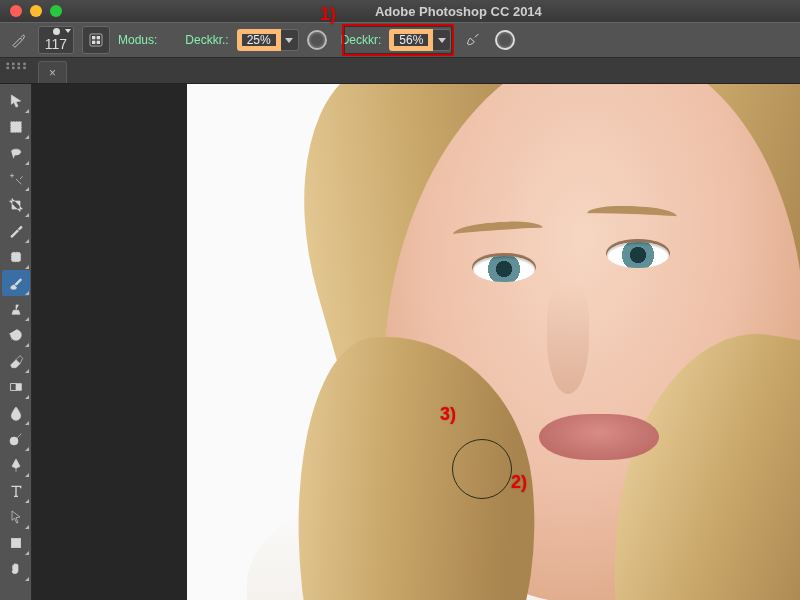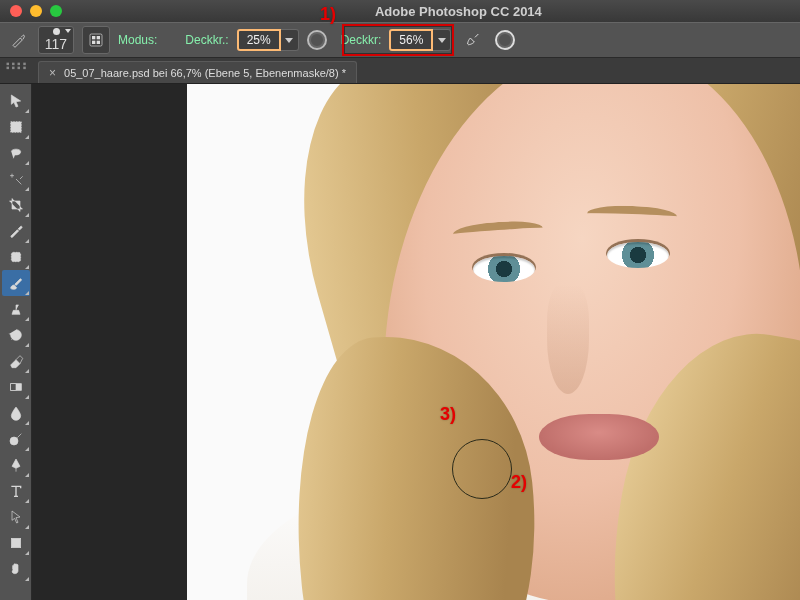--- a/index.html
+++ b/index.html
@@ -16,21 +16,21 @@
   .tool-ico svg{width:16px;height:16px;stroke:#ddd;fill:none}
   .brush-prev{width:36px;height:28px;background:#3e3e3e;border:1px solid #676767;border-radius:3px;display:flex;flex-direction:column;align-items:center;justify-content:center;position:relative}
   .brush-dot{width:7px;height:7px;border-radius:50%;background:#ddd}
   .brush-num{color:#ddd;font-size:14px;margin-top:1px}
   .brush-prev .dd{position:absolute;right:2px;top:2px;border-left:3px solid transparent;border-right:3px solid transparent;border-top:4px solid #ddd}
   .sq-btn{width:28px;height:28px;background:#3e3e3e;border:1px solid #676767;border-radius:3px;display:flex;align-items:center;justify-content:center}
   .sq-btn svg{width:16px;height:16px;fill:#ddd}
   .lbl{color:#86efac}
   .select{width:120px;height:22px;background:#3e3e3e;border:1px solid #676767;border-radius:3px;display:flex;align-items:center;padding:0 6px;justify-content:space-between}
   .select .arr{width:18px;text-align:center;color:#ccc;border-left:1px solid #676767}
-  .num-in{width:44px;height:22px;background:#3e3e3e;border:2px solid #fdba74;border-radius:3px 0 0 3px;color:#eee;text-align:center;display:flex;align-items:center;justify-content:center}
+  .num-in{width:44px;height:22px;background:#3e3e3e;border:5px solid #fdba74;border-radius:3px 0 0 3px;color:#eee;text-align:center;display:flex;align-items:center;justify-content:center}
   .num-dd{width:18px;height:22px;background:#3e3e3e;border:1px solid #676767;border-left:none;border-radius:0 3px 3px 0;display:flex;align-items:center;justify-content:center}
   .arrdn{width:0;height:0;border-left:4px solid transparent;border-right:4px solid transparent;border-top:5px solid #ccc}
   .ring{width:20px;height:20px;border:2px solid #bbb;border-radius:50%;box-shadow:inset 0 0 0 2px #666;position:relative}
   .hl{border:2px solid #d40000;position:absolute;box-shadow:0 0 0 1px rgba(0,0,0,.4) inset}
   
   .tabstrip{height:26px;background:#3b3b3b;border-bottom:1px solid #222;display:flex;align-items:flex-end;padding-left:38px}
   .handle{position:absolute;left:6px;top:62px;color:#888;font-size:10px;line-height:4px;letter-spacing:2px}
   .doctab{height:22px;background:#474747;border:1px solid #5a5a5a;border-bottom:none;border-radius:3px 3px 0 0;display:flex;align-items:center;gap:8px;padding:0 10px;color:#ddd;font-size:11px}
   .doctab .x{color:#bbb;font-size:12px}
   
@@ -120,21 +120,20 @@
   <div class="ring" style="border-color:#ddd"></div>
 </div>
 
 <div class="hl" style="left:342px;top:24px;width:112px;height:32px"></div>
 <div class="ann" style="left:320px;top:4px">1)</div>
 
 <div class="handle">▪▪▪▪<br>▪▪▪▪</div>
 <div class="tabstrip">
   <div class="doctab">
     <span class="x">×</span>
-    <span>05_07_haare.psd bei 66,7% (Ebene 5, Ebenenmaske/8) *</span>
   </div>
 </div>
 
 <div class="ws">
 
   <div class="toolcol">
     <div class="tbtn">
         <svg viewBox="0 0 24 24">
           <path d="M5 3 L19 12 L12 13 L15 20 L12 21 L9 14 L5 17 Z"></path>
         </svg>

